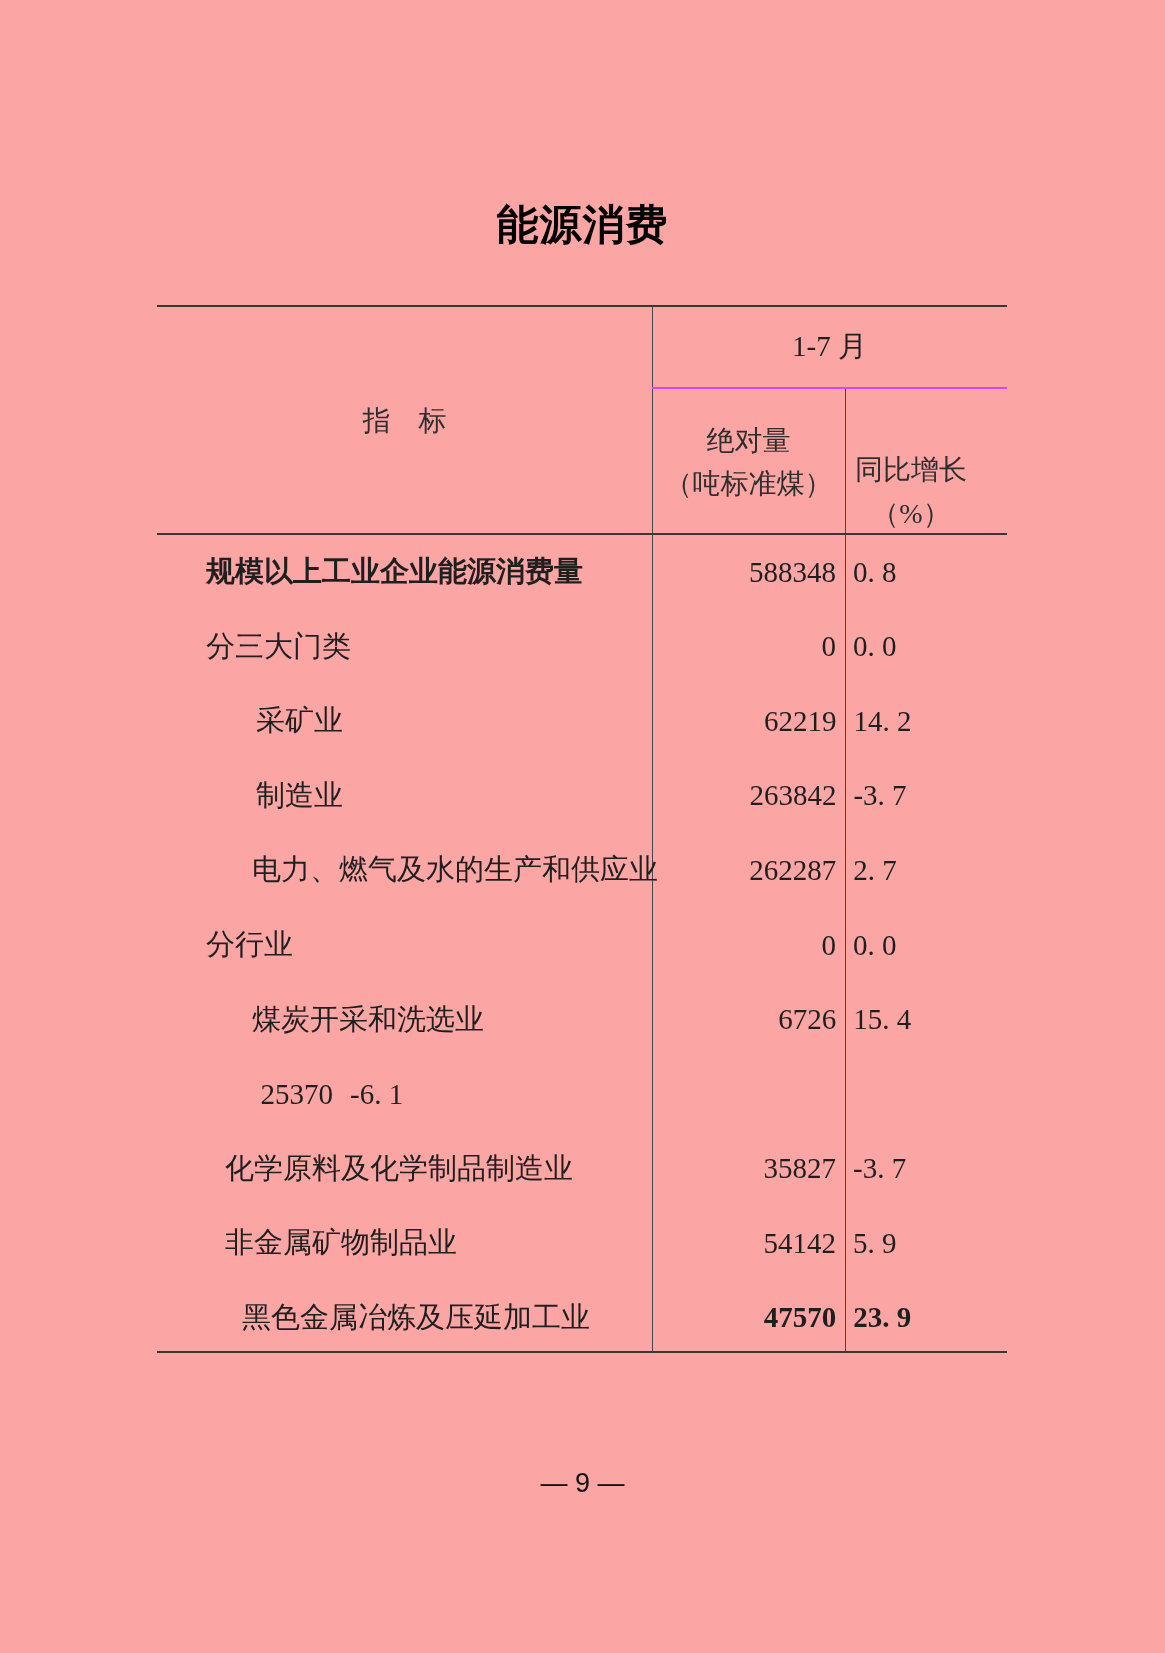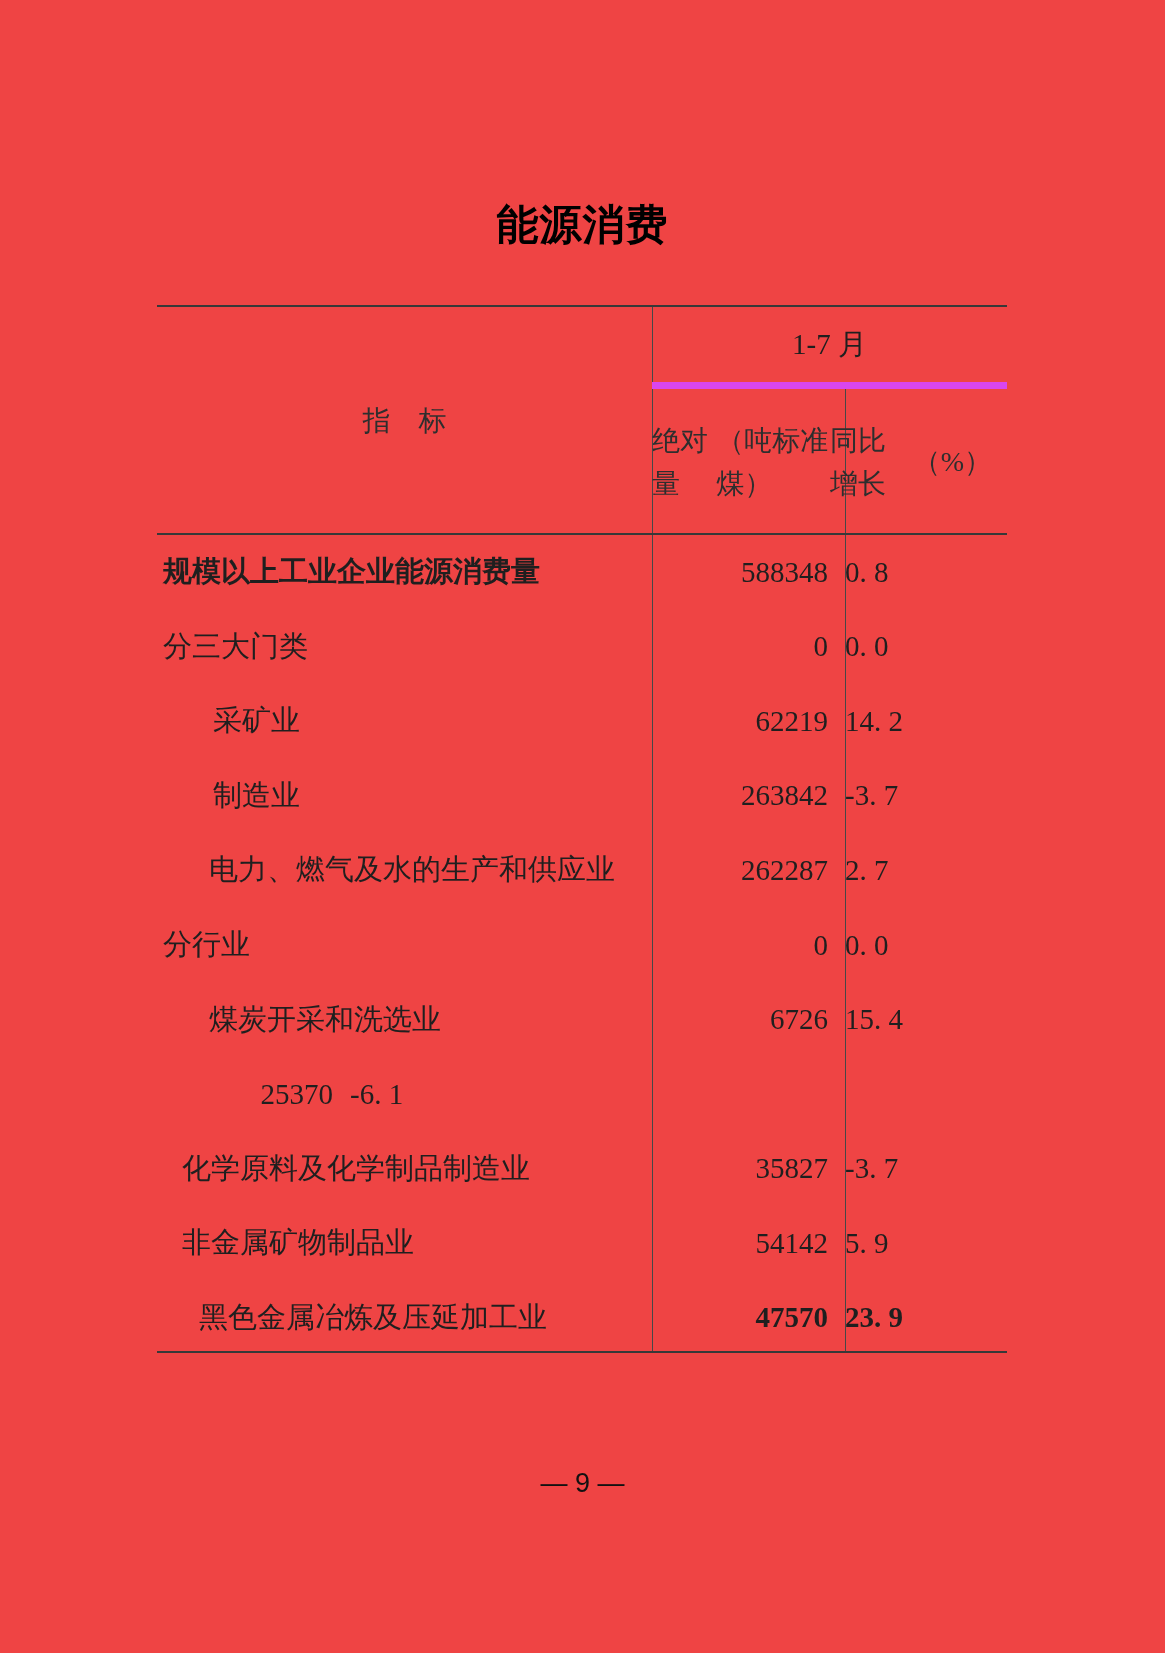--- a/index.html
+++ b/index.html
@@ -1,18 +1,18 @@
 <!DOCTYPE html>
 <html><head>
 <meta charset="utf-8">
 <style>
   * { margin:0; padding:0; box-sizing:border-box; }
   html,body { background:#ffffff; }
   .page {
-    position:relative; width:1165px; height:1653px; background:#ef4444;
+    position:relative; width:1165px; height:1653px; background:#fca5a5;
     color:#1f1f1f; font-family:"Liberation Serif","DejaVu Serif",serif;
     overflow:hidden;
   }
   .doc-title {
     position:absolute; top:197px; left:0; width:100%; text-align:center;
     font-family:"Liberation Sans","DejaVu Sans",sans-serif;
     font-weight:700; font-size:42px; color:#000; letter-spacing:1px;
   }
   .stat-table {
     position:absolute; left:157px; top:305px; width:850px; height:1048px;
@@ -26,37 +26,37 @@
     position:absolute; top:0; left:0; width:100%; height:228px;
     border-bottom:2px solid #383838;
   }
   .indicator-head {
     position:absolute; left:0; top:0; width:495px; height:228px;
     display:flex; align-items:center; justify-content:center;
     font-size:28px; color:#2e2e2e;
   }
   .period-head {
     position:absolute; left:495px; top:0; width:355px; height:82px;
-    border-bottom:7px solid #d946ef;
+    border-bottom:2px solid #d946ef;
     display:flex; align-items:center; justify-content:center;
     font-size:29px; color:#1f1f1f;
   }
   .sub-head {
     position:absolute; top:82px; height:146px;
-    display:flex; flex-direction:row; align-items:center; justify-content:center;
+    display:flex; flex-direction:column; align-items:center; justify-content:center;
     font-size:28px; color:#2e2e2e; line-height:1.55;
   }
   .sub-head-abs { left:495px; width:193px; }
   .sub-head-growth { left:673px; width:162px;justify-content:flex-end; }
   .tbody {
     position:absolute; top:228px; left:0; width:100%; height:820px;
     display:flex; flex-direction:column;
   }
   .trow { flex:1 1 0; display:flex; align-items:center; }
-  .c-label { width:495px; padding-left:6px; white-space:nowrap; overflow:hidden; }
+  .c-label { width:495px; padding-left:6px; white-space:nowrap; overflow:hidden;margin-left:43px; }
   .c-abs   { width:193px; text-align:right; padding-right:17px; }
   .c-growth{ width:162px; text-align:left; padding-right:13px; }
   .bold { font-weight:700; }
   .page-number {
     position:absolute; top:1468px; left:0; width:100%; text-align:center;
     font-family:"Liberation Sans","DejaVu Sans",sans-serif;
     font-size:27px; color:#111;
   }
 </style>
 </head>

